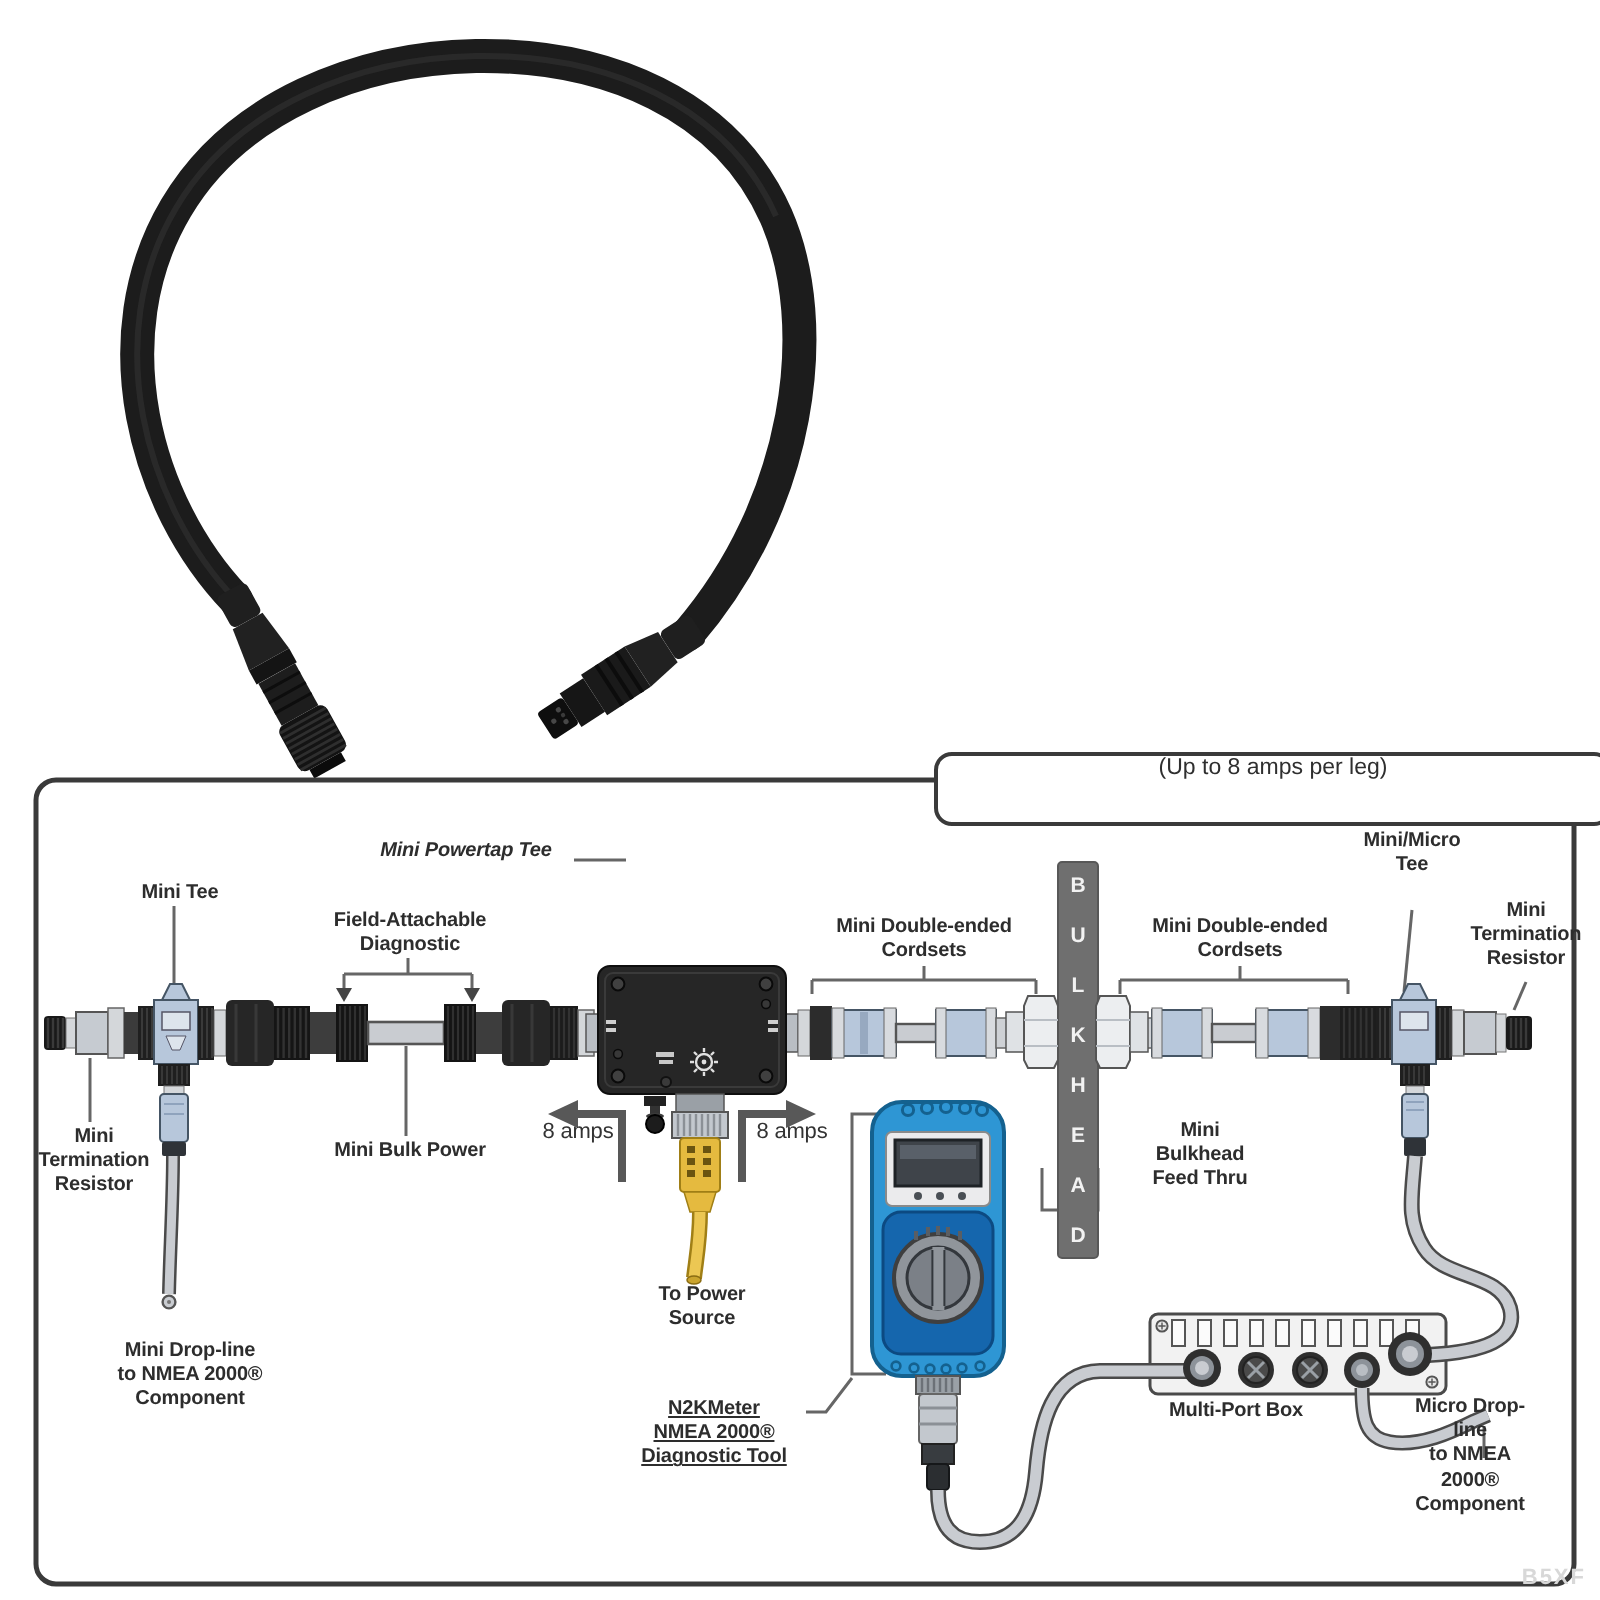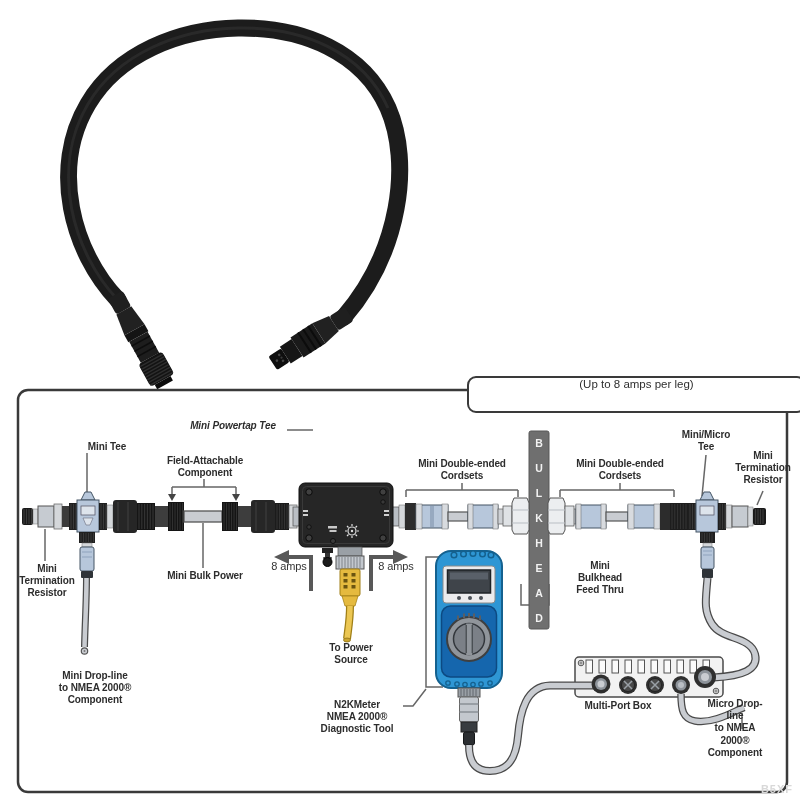--- a/index.html
+++ b/index.html
@@ -315,48 +315,48 @@
     <circle cx="705" cy="677" r="11" fill="#2f2f2f"></circle>
     <circle cx="705" cy="677" r="7" fill="#8d939a"></circle>
     <circle cx="705" cy="677" r="4" fill="#c9ccd1"></circle>
   </g>
 </svg>
 
 <div id="callout">
   <span>(Up to 8 amps per leg)</span>
 </div>
 
-<div class="lbl" style="left:87px;top:441px;padding-left:40px;">Mini Tee</div>
+<div class="lbl" style="left:70px;top:441px;padding-left:40px;">Mini Tee</div>
 <div class="lbl" style="left:233px;top:420px;font-style:italic;">Mini Powertap Tee</div>
 <div class="lbl" style="left:205px;top:455px;">Field-Attachable
-Component</div>
+Diagnostic</div>
 <div class="lbl" style="left:462px;top:458px;">Mini Double-ended
 Cordsets</div>
 <div class="lbl" style="left:620px;top:458px;">Mini Double-ended
 Cordsets</div>
-<div class="lbl" style="left:706px;top:429px;">Mini/Micro
+<div class="lbl" style="left:706px;top:415px;">Mini/Micro
 Tee</div>
 <div class="lbl" style="left:763px;top:450px;">Mini
 Termination
 Resistor</div>
 <div class="lbl" style="left:47px;top:563px;">Mini
 Termination
 Resistor</div>
 <div class="lbl" style="left:205px;top:570px;">Mini Bulk Power</div>
 <div class="lbl normal" style="left:289px;top:560px;">8 amps</div>
 <div class="lbl normal" style="left:396px;top:560px;">8 amps</div>
 <div class="lbl" style="left:600px;top:560px;">Mini
 Bulkhead
 Feed Thru</div>
 <div class="lbl" style="left:351px;top:642px;">To Power
 Source</div>
 <div class="lbl" style="left:95px;top:670px;">Mini Drop-line
 to NMEA 2000®
 Component</div>
-<div class="lbl" style="left:357px;top:699px;">N2KMeter
+<div class="lbl" style="left:357px;top:699px;text-decoration:underline;">N2KMeter
 NMEA 2000®
 Diagnostic Tool</div>
 <div class="lbl" style="left:618px;top:700px;">Multi-Port Box</div>
 <div class="lbl" style="left:735px;top:698px;">Micro Drop-line
 to NMEA 2000®
 Component</div>
 
 <div id="bulkhead-text">BULKHEAD</div>
 <div id="watermark" class="lbl">B5XF</div>
 

